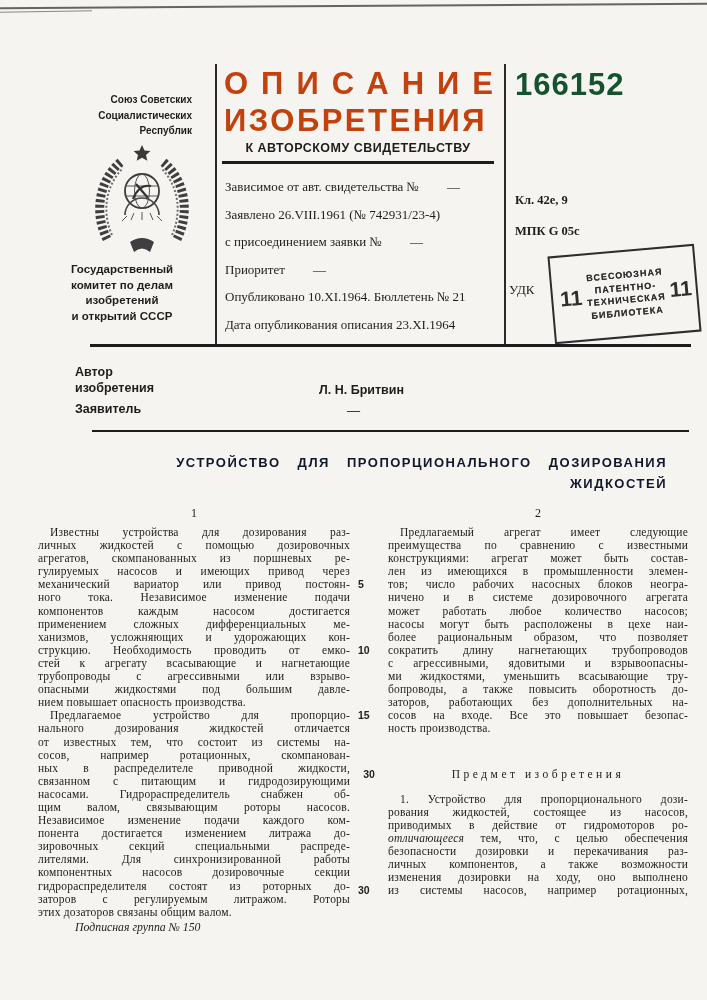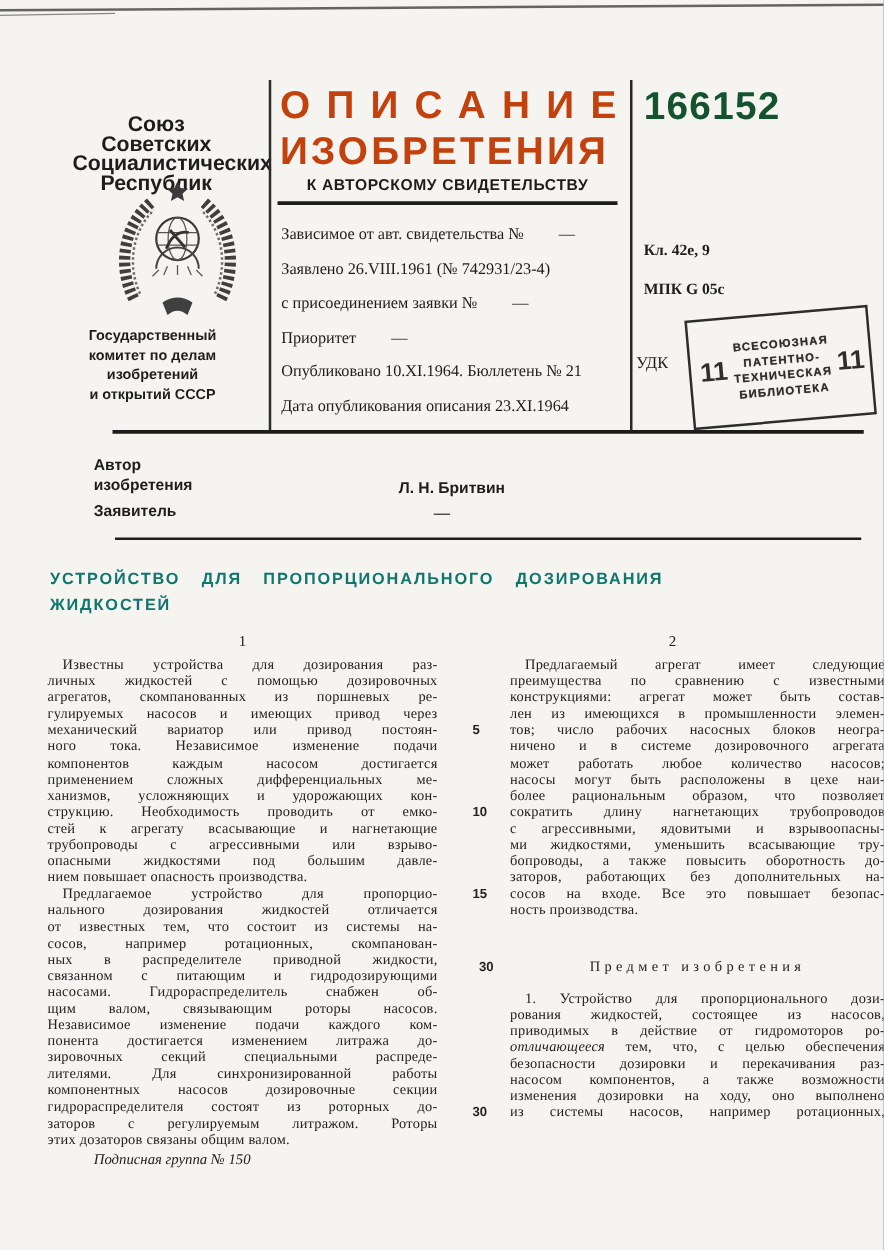--- a/index.html
+++ b/index.html
@@ -16,23 +16,23 @@
 
   
   .vrule{position:absolute;top:64px;height:281px;width:2px;background:#2a2a2a;}
   .vrule.left{left:215px;} .vrule.right{left:504px;}
   .hrule{position:absolute;background:#1c1c1c;}
   .hrule.header-bottom{top:344px;left:90px;width:601px;height:2.5px;}
   .hrule.author-bottom{top:430px;left:92px;width:597px;height:2px;}
   .hrule.subtitle-under{top:161px;left:222px;width:272px;height:2.5px;}
 
   
-  .union{position:absolute;left:58px;top:92px;width:134px;text-align:center;
-    font-family:"Liberation Sans","DejaVu Sans",sans-serif;font-weight:bold;
-    font-size:17px;line-height:15.5px;}
+  .union{position:absolute;left:58px;top:92px;width:134px;text-align:right;
+    font-family:"Liberation Sans","DejaVu Sans",sans-serif;font-weight:bold;
+    font-size:10px;line-height:15.5px;}
   .emblem{position:absolute;left:92px;top:142px;width:100px;height:112px;}
   .committee{position:absolute;left:48px;top:262px;width:148px;text-align:center;
     font-family:"Liberation Sans","DejaVu Sans",sans-serif;font-weight:bold;
     font-size:11.5px;line-height:15.5px;}
 
   
   .doc-word{position:absolute;left:224px;width:270px;overflow:hidden;white-space:nowrap;
     font-family:"Liberation Sans","DejaVu Sans",sans-serif;font-weight:bold;color:#c2410c;}
   .doc-word.w1{top:66px;font-size:31px;letter-spacing:13px;}
   .doc-word.w2{top:103px;font-size:31px;letter-spacing:2.5px;}
@@ -66,29 +66,29 @@
     font-family:"Liberation Sans","DejaVu Sans",sans-serif;font-weight:bold;
     font-size:12.5px;line-height:15.5px;}
   .author-name{position:absolute;left:0;right:0;top:383px;text-align:center;
     font-family:"Liberation Sans","DejaVu Sans",sans-serif;font-weight:bold;font-size:12.5px;padding-left:16px;}
   .applicant-label{position:absolute;left:75px;top:402px;
     font-family:"Liberation Sans","DejaVu Sans",sans-serif;font-weight:bold;font-size:12.5px;}
   .applicant-value{position:absolute;left:0;right:0;top:402px;text-align:center;
     font-weight:bold;font-size:13px;}
 
   
-  .inv-title{position:absolute;left:40px;top:452px;width:627px;text-align:left;
-    font-family:"Liberation Sans","DejaVu Sans",sans-serif;font-weight:bold;
-    font-size:13px;line-height:21px;letter-spacing:1.5px;word-spacing:12px;color:#0f766e;}
+  .inv-title{position:absolute;left:40px;top:452px;width:627px;text-align:right;
+    font-family:"Liberation Sans","DejaVu Sans",sans-serif;font-weight:bold;
+    font-size:13px;line-height:21px;letter-spacing:1.5px;word-spacing:12px;color:#0f172a;}
 
   
   .col-head{position:absolute;top:506px;text-align:center;font-size:12px;}
   .col-head.c1{left:38px;width:312px;}
   .col-head.c2{left:388px;width:300px;}
-  .body{position:absolute;top:526px;left:38px;display:flex;gap:20px;}
+  .body{position:absolute;top:526px;left:38px;display:flex;}
   .col{white-space:normal;}
   .col.left{width:312px;margin-right:38px;}
   .col.right{width:300px;}
   .bodyline{position:relative;height:13.1px;line-height:13.1px;font-size:11.5px;
     letter-spacing:.2px;text-align:justify;text-align-last:justify;color:#222;}
   .bodyline.lastline{text-align-last:left;}
   .bodyline.indent{text-indent:12px;}
   .bodyline.claim-heading{text-align:center;text-align-last:center;letter-spacing:3.5px;
     font-size:11.5px;}
   .linenum{position:absolute;left:-30px;top:0;width:22px;text-align:right;
@@ -258,21 +258,21 @@
         <div class="bodyline"><span class="linenum">15</span>сосов на входе. Все это повышает безопас-</div>
         <div class="bodyline lastline">ность производства.</div>
         <div class="gap" style="height: 32px;"></div>
         <div class="bodyline claim-heading"><span class="linenum">30</span>Предмет изобретения</div>
         <div class="gap" style="height: 12px;"></div>
         <div class="bodyline indent">1. Устройство для пропорционального дози-</div>
         <div class="bodyline">рования жидкостей, состоящее из насосов,</div>
         <div class="bodyline">приводимых в действие от гидромоторов ро-</div>
         <div class="bodyline"><i>отличающееся</i> тем, что, с целью обеспечения</div>
         <div class="bodyline">безопасности дозировки и перекачивания раз-</div>
-        <div class="bodyline">насосом компонентов, а также возможности</div>
+        <div class="bodyline">личных компонентов, а также возможности</div>
         <div class="bodyline">изменения дозировки на ходу, оно выполнено</div>
         <div class="bodyline"><span class="linenum">30</span>из системы насосов, например ротационных,</div>
       </div>
   </div>
 
   <div class="footer-group">Подписная группа № 150</div>
 
 </div>
 
 </body></html>

